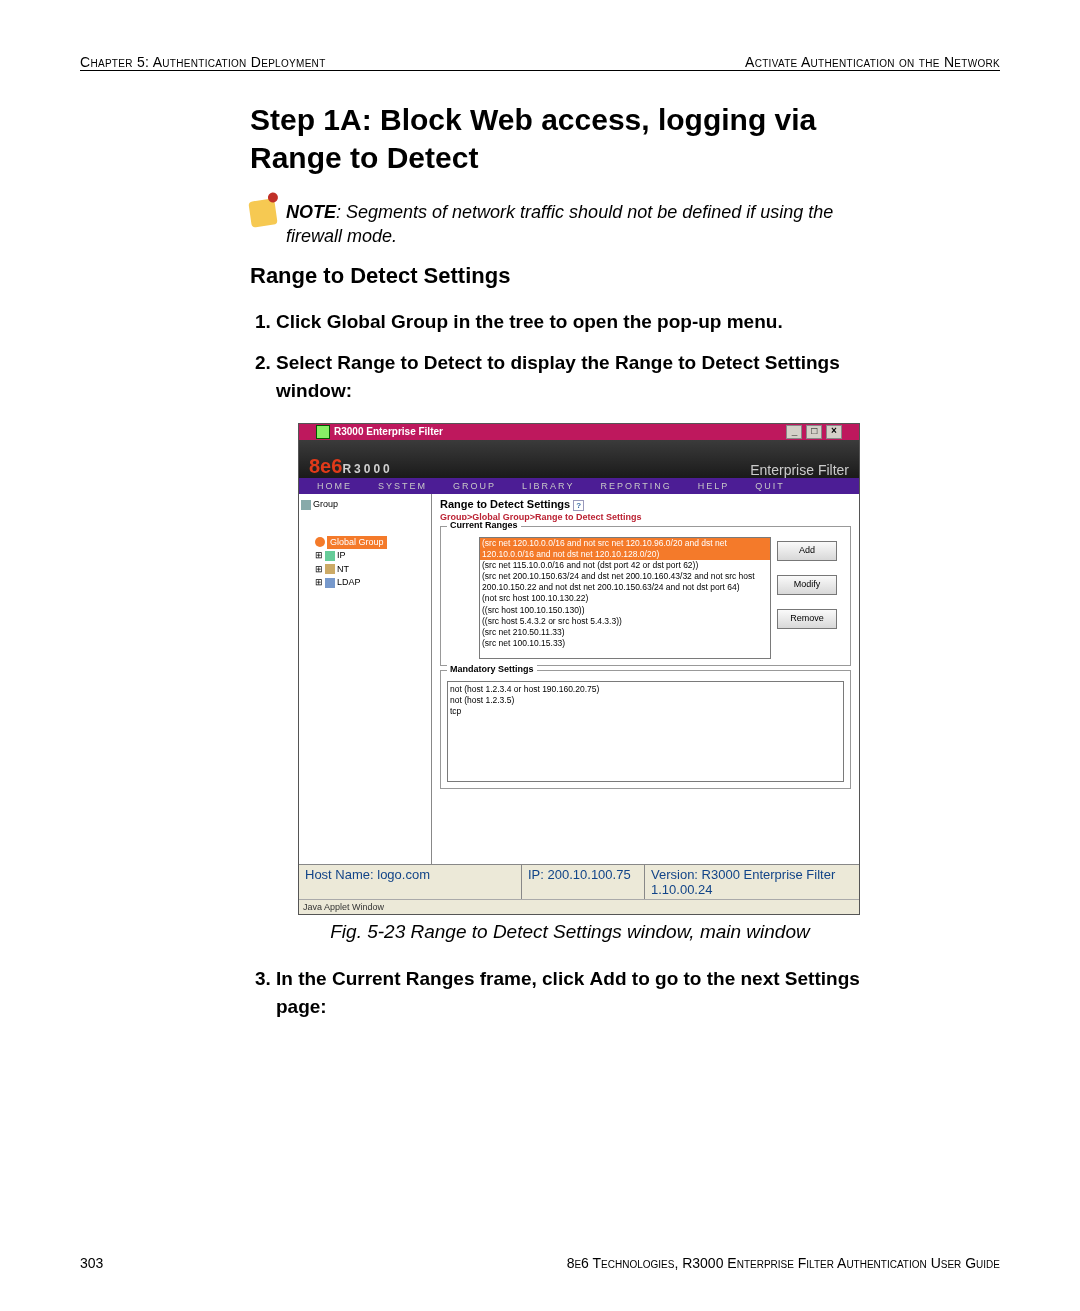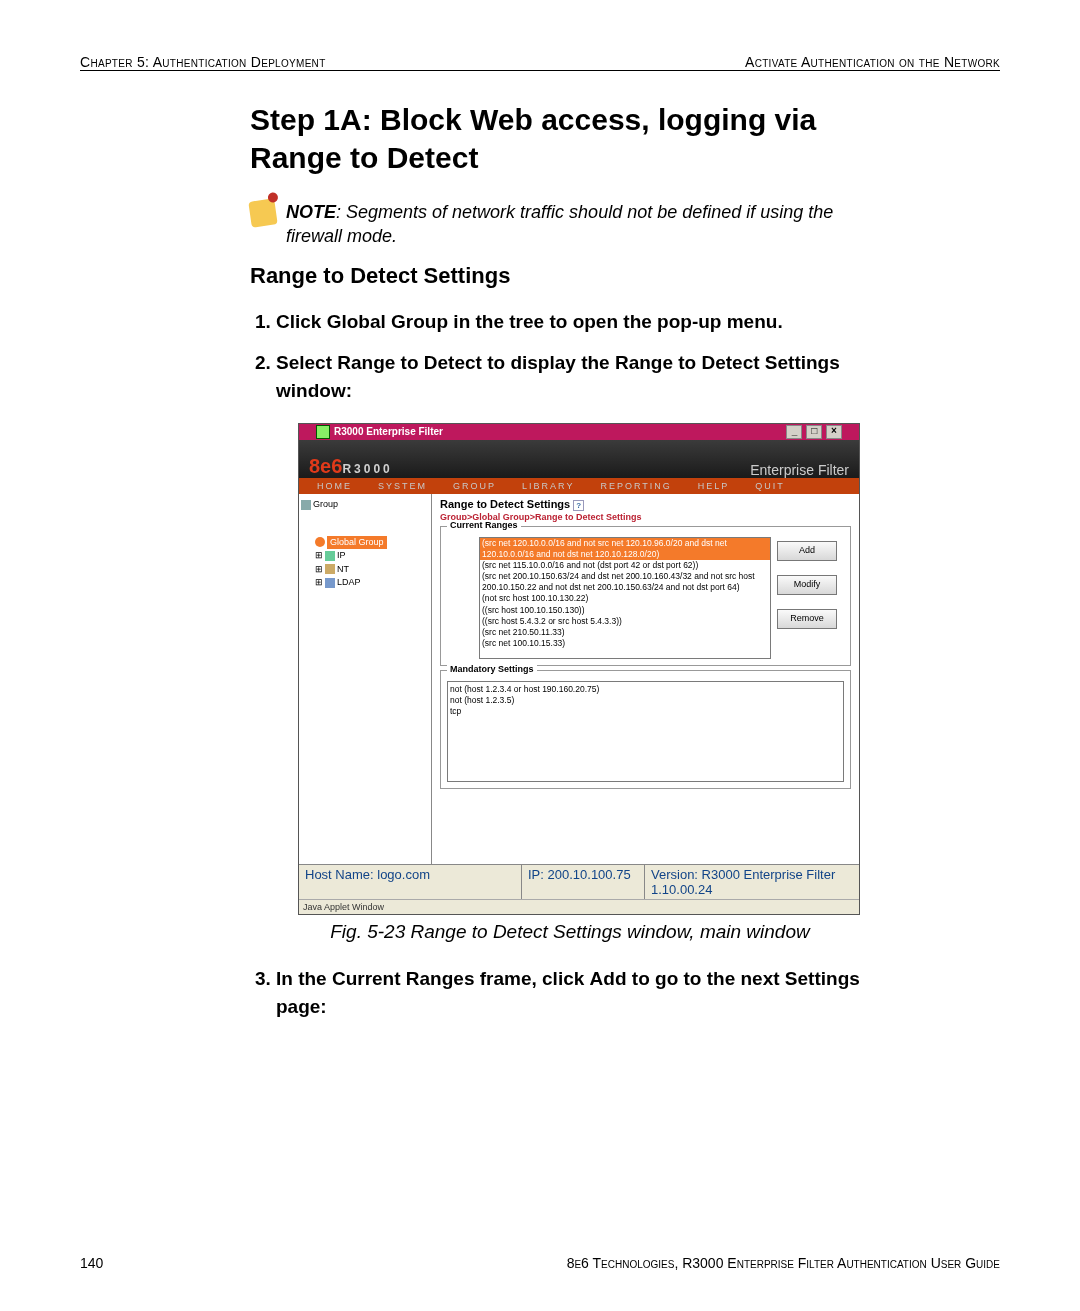--- a/index.html
+++ b/index.html
@@ -120,21 +120,21 @@
     display:flex;
     justify-content:space-between;
     align-items:flex-end;
     height:34px;
   }
   .brand-logo { font-size:20px; font-weight:bold; }
   .brand-logo .o { color:#e13a1a; }
   .brand-sub { font-size:12px; color:#d0d0d0; letter-spacing:3px; }
   .brand-right { color:#ccc; font-size:14px;text-align:center; }
   .menubar {
-    background:#c2410c;
+    background:#4c1d95;
     display:flex;
     gap:2px;
     padding: 0 6px;
     font-size:9px;
     letter-spacing:2px;
     color:#c8c8c8;
   }
   .menubar span {
     padding:3px 12px;
     cursor:default;
@@ -359,16 +359,16 @@
     <div class="figcap">Fig. 5-23  Range to Detect Settings window, main window</div>
 
     <ol class="ol" start="3">
       <li>
         <span>In the Current Ranges frame, click </span><b>Add</b><span> to go to the next Settings page:</span>
       </li>
     </ol>
   </div>
 
   <div class="footer">
-    <span>140</span>
+    <span>303</span>
     <span>8e6 Technologies, R3000 Enterprise Filter Authentication User Guide</span>
   </div>
 </div>
 
 </body></html>

